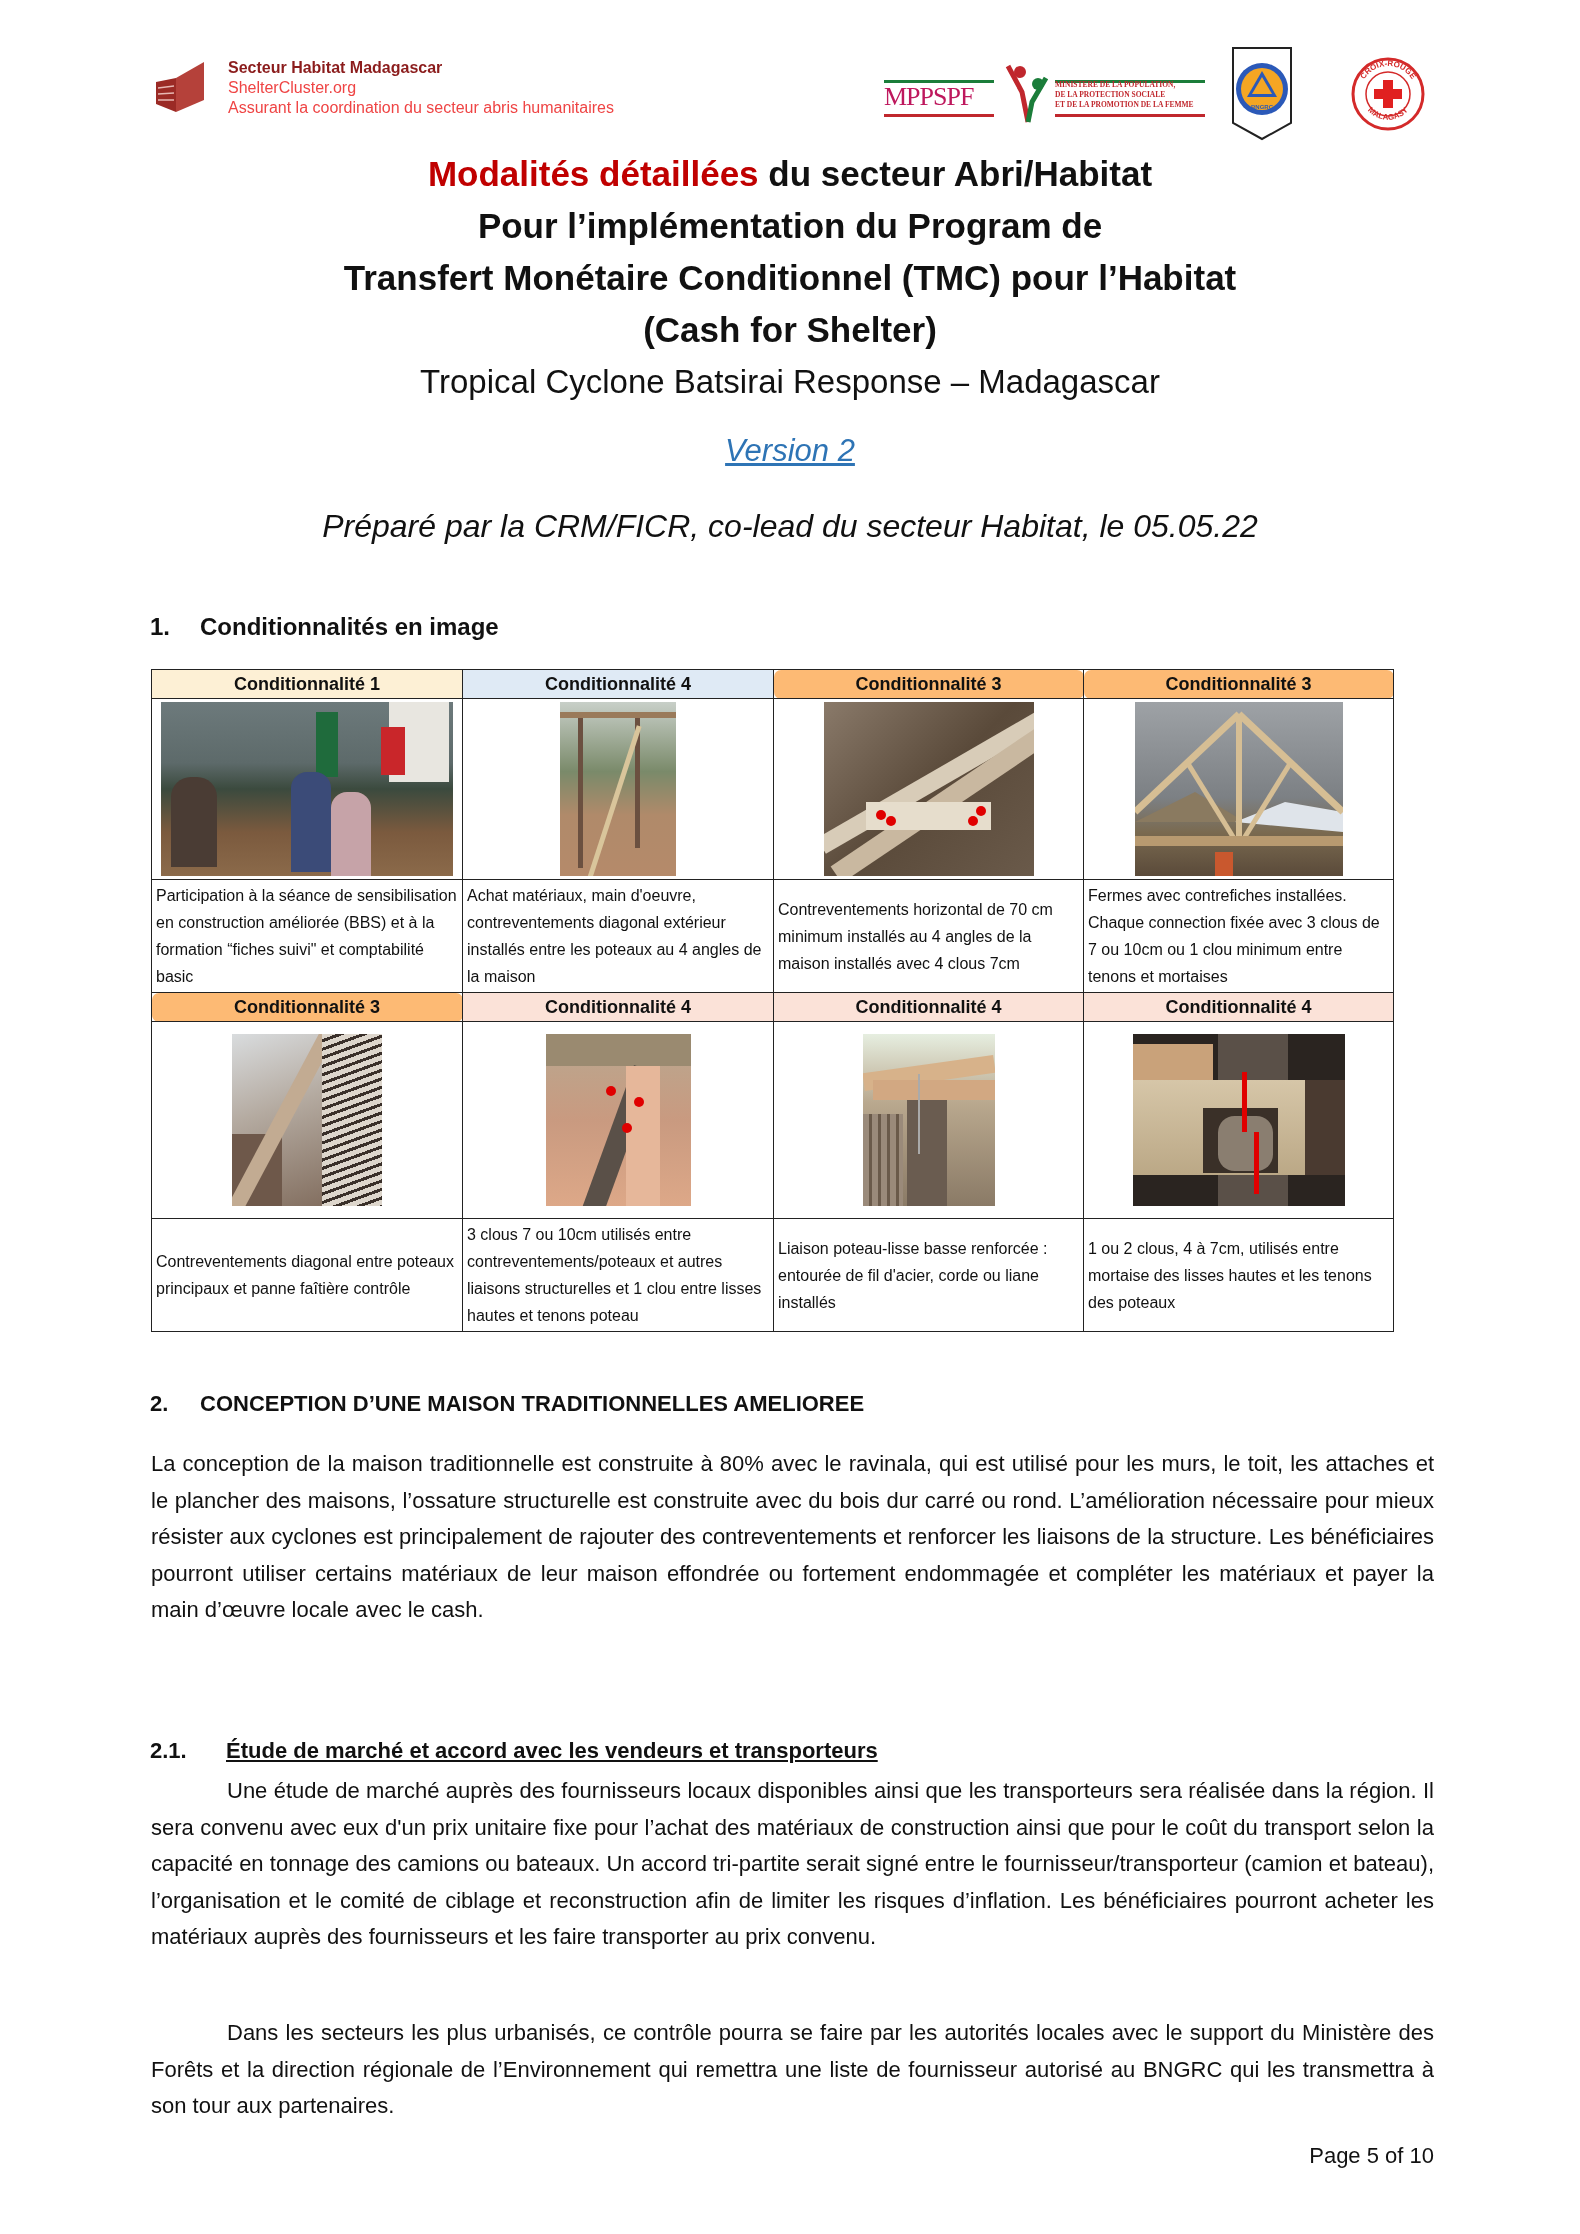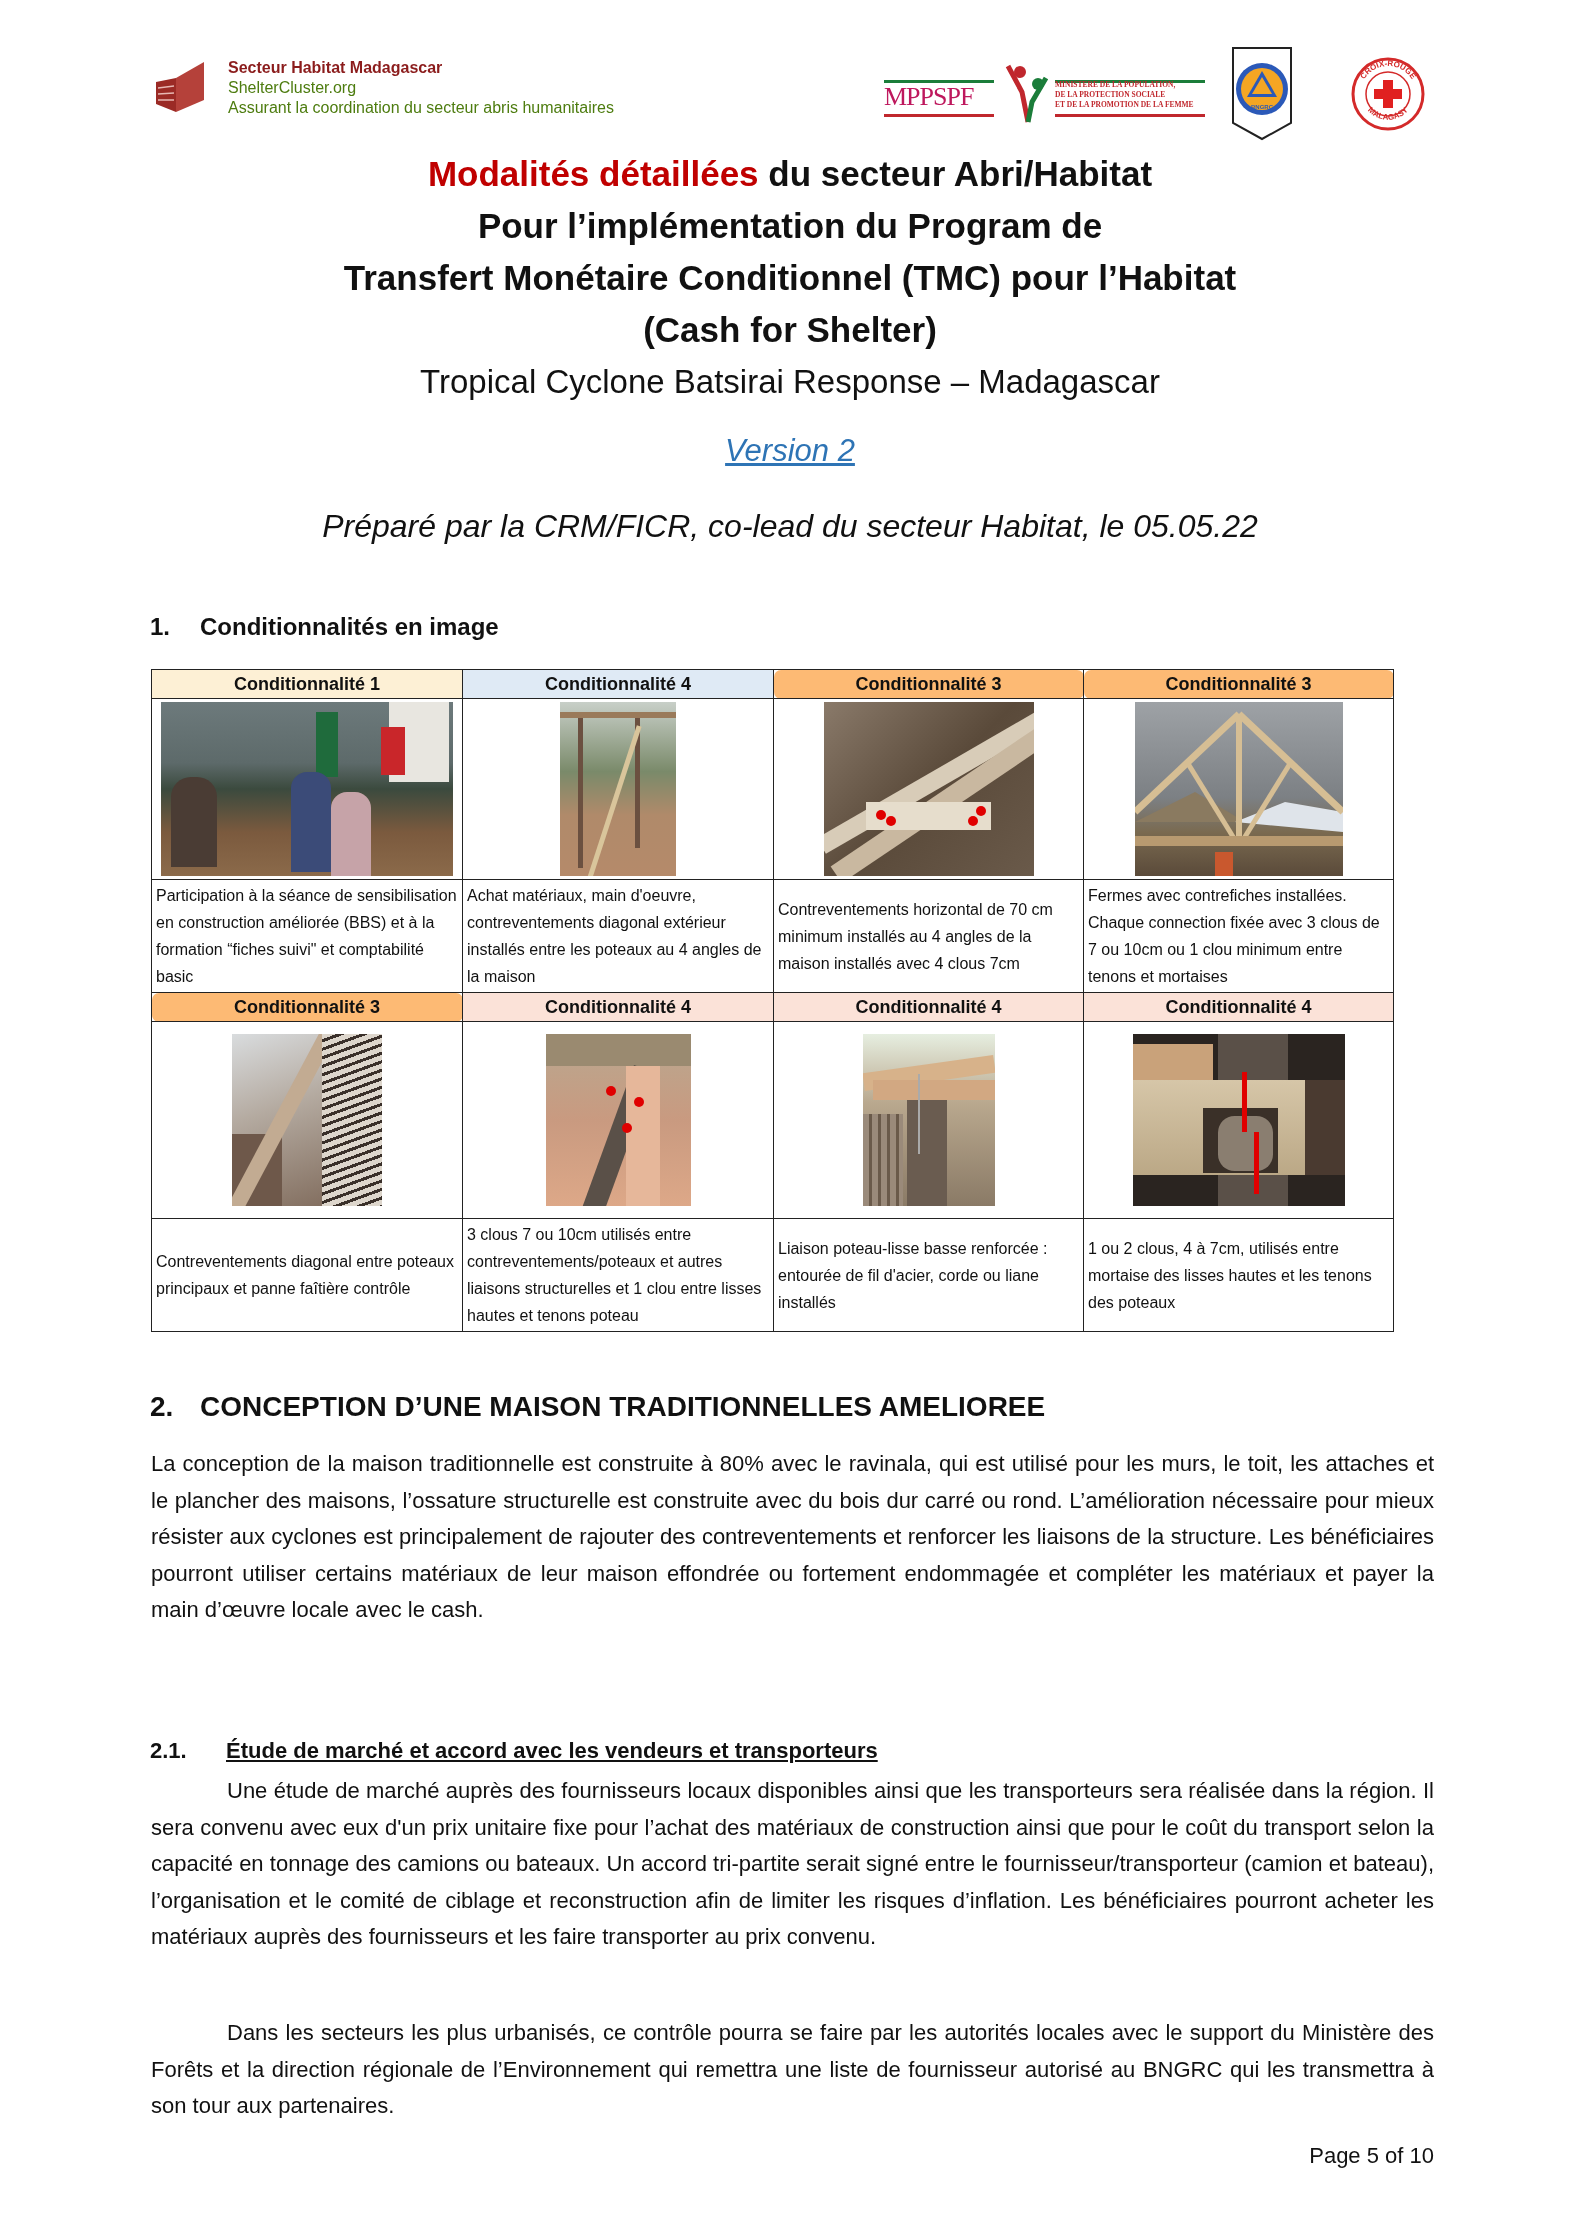--- a/index.html
+++ b/index.html
@@ -5,21 +5,21 @@
   html, body { margin:0; padding:0; background:#ffffff; }
   body { width:1580px; height:2234px; position:relative; overflow:hidden;
          font-family:"Liberation Sans", sans-serif; color:#111; }
   .abs { position:absolute; }
 
   
   .sc-logo { left:152px; top:56px; width:520px; height:64px; }
   .sc-mark { position:absolute; left:0; top:4px; width:56px; height:54px; }
   .sc-text { position:absolute; left:76px; top:2px; line-height:20px; font-size:16px; }
   .sc-title { color:#8b1c1c; font-weight:bold; font-size:16px; }
-  .sc-sub { color:#4d7c0f; font-size:16px; }
+  .sc-sub { color:#ef4444; font-size:16px; }
 
   .mpp-logo { left:880px; top:62px; width:330px; height:70px; }
   .mpp-bar { position:absolute; height:3px; }
   .mpp-acr { position:absolute; left:4px; top:20px; font-family:"Liberation Serif", serif; font-size:26px; color:#be185d; letter-spacing:-1px; }
   .mpp-txt { position:absolute; left:175px; top:18px; font-family:"Liberation Serif", serif; font-size:7.5px; line-height:10px; color:#c0272d; font-weight:bold; }
   .bngrc { left:1230px; top:45px; width:64px; height:96px; }
   .croix { left:1350px; top:56px; width:76px; height:76px; }
 
   
   .title-block { left:0; width:1580px; text-align:center; font-family:"Liberation Sans", sans-serif; }
@@ -45,21 +45,21 @@
   .c-green { background:#fdba74;border-radius:7px; }
   .c-pink { background:#fbe2d8; }
   .imgcell { height:180px; text-align:center; position:relative; }
   .imgcell2 { height:196px; }
   .desc { font-size:16px; line-height:27px; padding:2px 4px !important; color:#111; vertical-align:middle; }
   .photo { display:inline-block; position:relative; vertical-align:middle; overflow:hidden; }
   .dot { position:absolute; width:10px; height:10px; border-radius:50%; background:#e00000; }
   .redline { position:absolute; width:5px; background:#e00000; }
 
   
-  .h2 { left:150px; top:1391px; font-size:28px; font-weight:bold; }
+  .h2 { left:150px; top:1391px; font-size:22px; font-weight:bold; }
   .h2 .num { display:inline-block; width:50px; }
   .para { left:151px; width:1283px; font-size:22px; line-height:36.5px; text-align:justify; }
   .p1 { top:1446px; }
   .h21 { left:150px; top:1738px; font-size:22px; font-weight:bold; }
   .h21 .num { display:inline-block; width:76px; }
   .h21 .ul { text-decoration:underline;margin-top:32px; }
   .p2 { top:1773px; text-indent:76px; }
   .p3 { top:2015px; text-indent:76px; }
   .footer { right:146px; top:2143px; font-size:22px; }
 </style>

